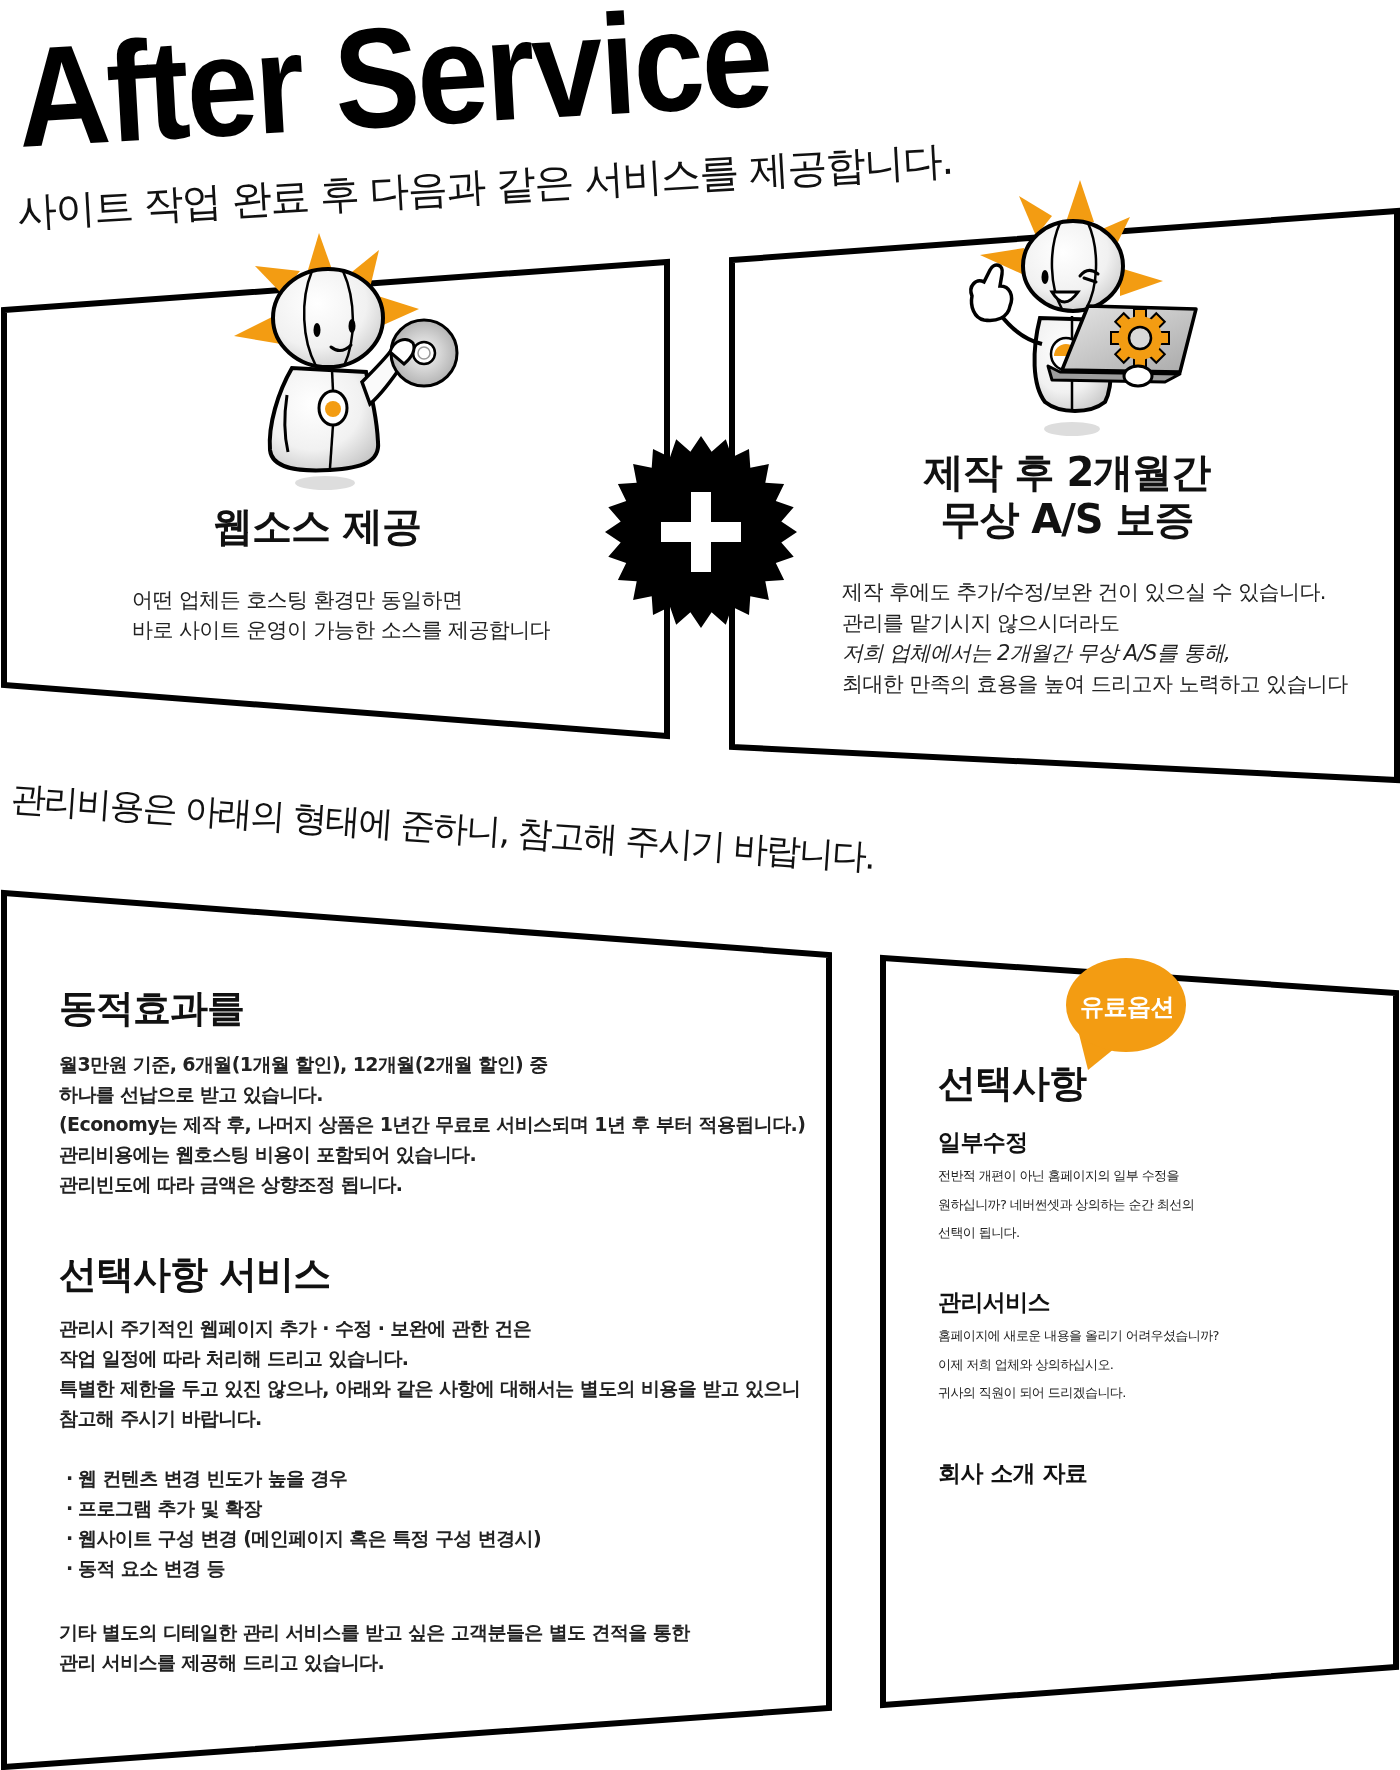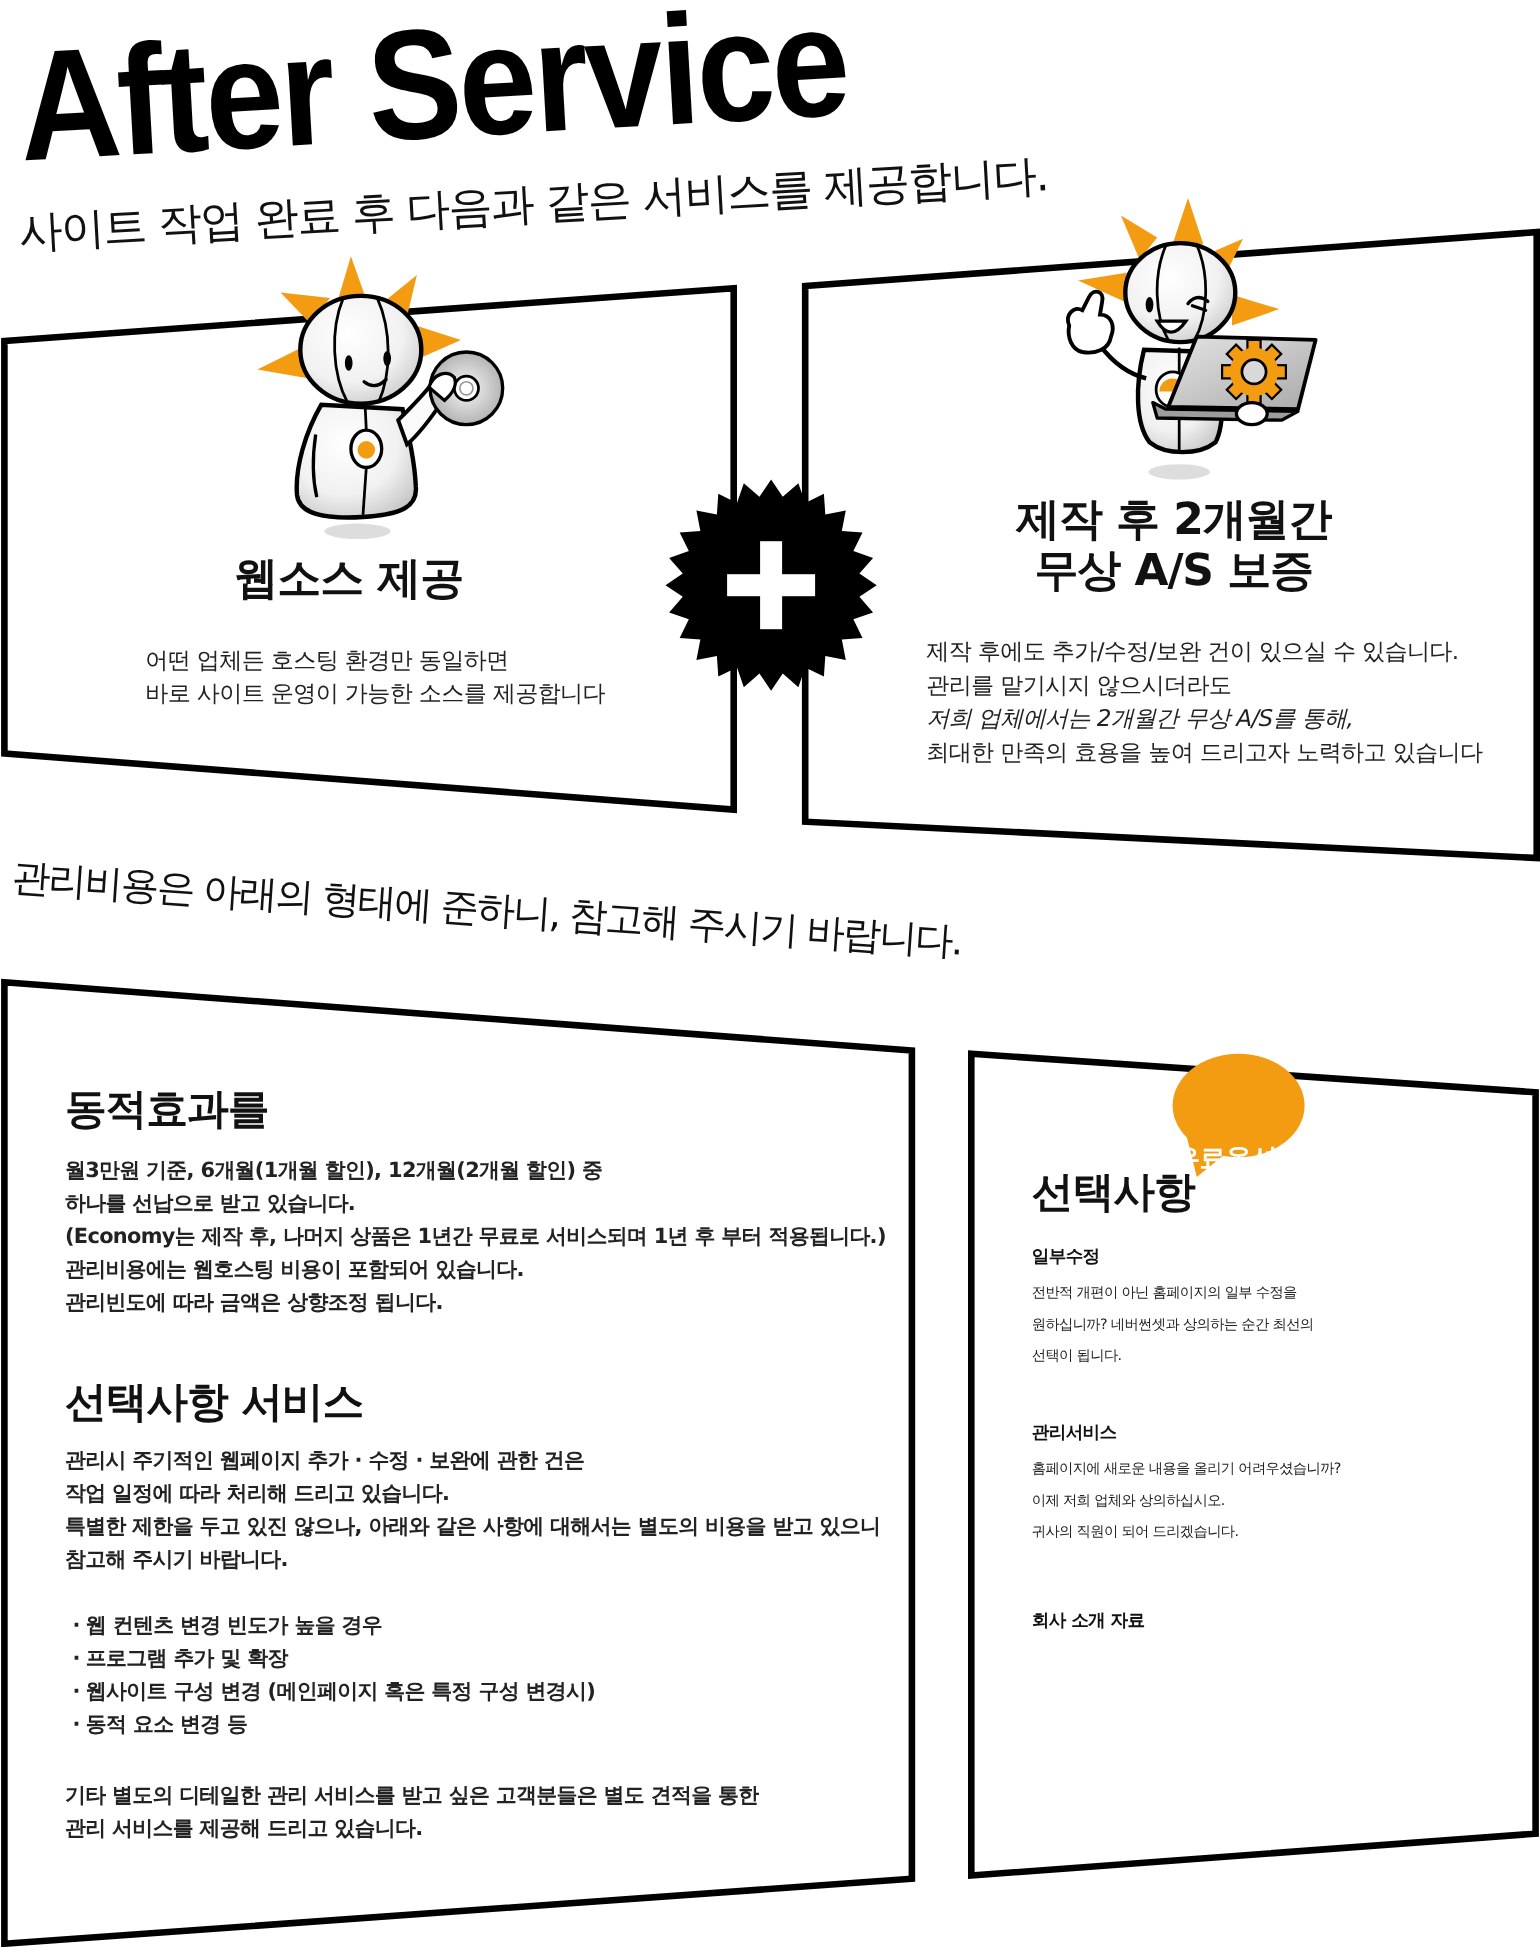--- a/index.html
+++ b/index.html
@@ -54,26 +54,27 @@
   .sec-title {
     font-size: 38px; line-height: 46px;
     font-weight: bold; letter-spacing: -1px; color: #111;
   }
   .sec-body { font-size: 19px; letter-spacing: -0.6px; color: #222; font-weight: bold; }
   .sec-body div { height: 30px; line-height: 30px; }
   .bullet-sym { display: inline-block; width: 12px; }
 
   .badge-text {
     left: 1067px; top: 992px; width: 120px;
+    text-align: center;
     font-size: 24px; line-height: 30px;
-    font-weight: bold; color: #ffffff; letter-spacing: -0.5px; margin-top: 46px;
+    font-weight: bold; color: #ffffff; letter-spacing: -0.5px;
   }
   .opt-item { left: 938px; }
   .opt-item-title {
-    font-size: 16px; line-height: 28px;
+    font-size: 23px; line-height: 28px;
     font-weight: bold; letter-spacing: -0.6px; color: #111;
   }
   .opt-item-lines { margin-top: 6px; font-size: 13px; letter-spacing: -0.6px; color: #222; }
   .opt-item-lines div { height: 28.5px; line-height: 28.5px; }
 </style>
 </head>
 <body>
 
 <div class="page">
 

